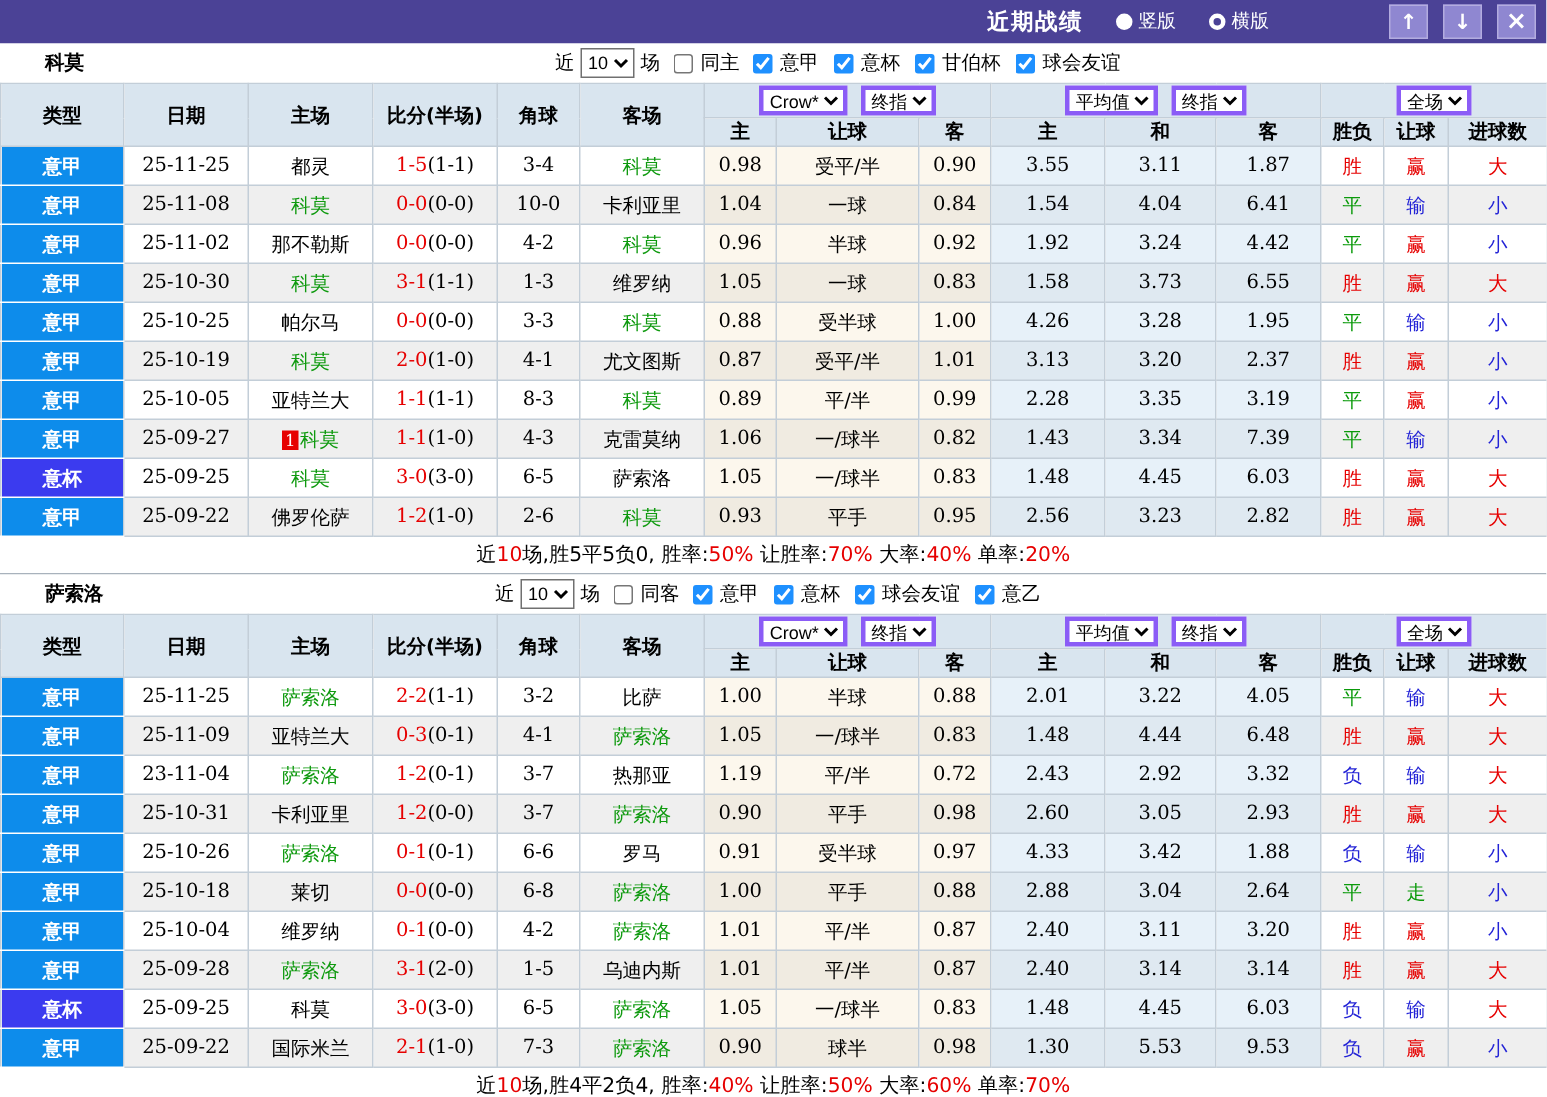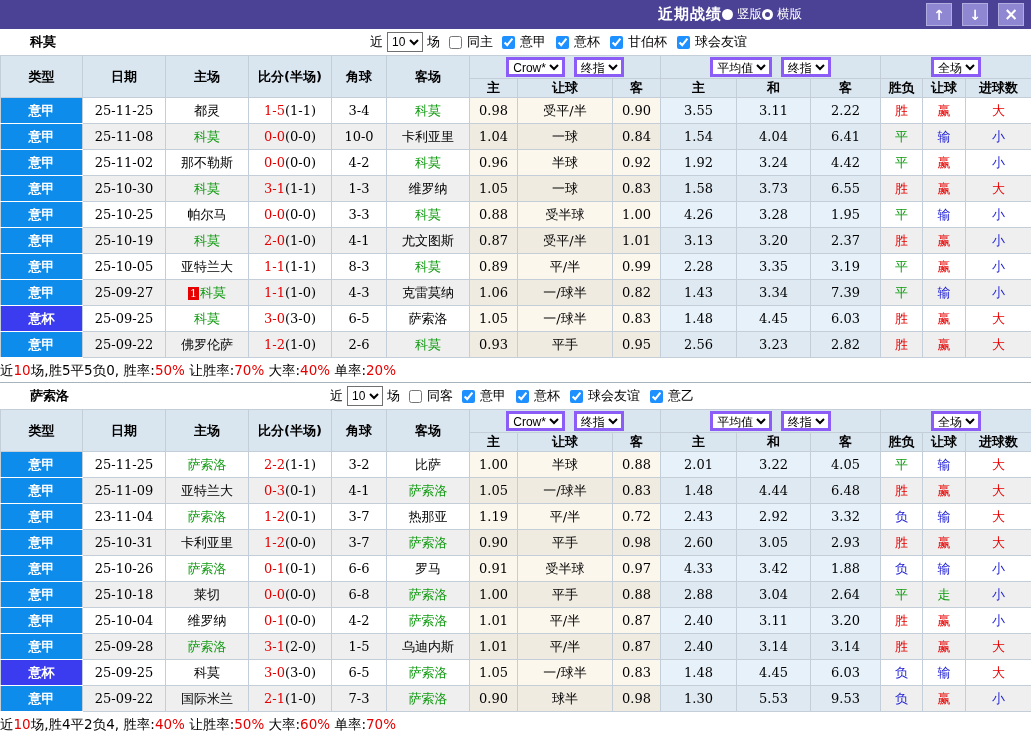--- a/index.html
+++ b/index.html
@@ -1,21 +1,21 @@
 <!DOCTYPE html>
 <html><head>
 <meta charset="utf-8">
 <style>
   *{box-sizing:border-box;margin:0;padding:0}
   html,body{width:1031px;height:731px;overflow:hidden;background:#fff;
     font-family:"DejaVu Sans","Liberation Sans",sans-serif;font-size:12px;color:#000}
 
   
   .titlebar{position:relative;height:29px;background:#4b4296}
-  .title-group{position:absolute;left:658px;top:0;height:29px;display:flex;align-items:center;gap:0}
+  .title-group{position:absolute;left:658px;top:0;height:29px;display:flex;align-items:center;gap:22px}
   .app-title{color:#fff;font-weight:bold;font-size:15px;letter-spacing:1px}
   .radio{display:flex;align-items:center;gap:4px;color:#fff;font-size:12.5px;cursor:pointer}
   .radio-dot{width:11px;height:11px;border-radius:50%}
   .radio-dot.sel{background:#fff}
   .radio-dot.unsel{border:3px solid #fff;background:transparent}
   .win-buttons{position:absolute;right:7px;top:3px;display:flex;gap:10px}
   .win-btn{width:26px;height:23px;background:#8f87d1;border:1px solid #b3acdf;color:#fff;
     font-weight:bold;font-size:14px;display:flex;align-items:center;justify-content:center;cursor:pointer}
   .win-btn .x{font-size:17px;line-height:1}
 
@@ -41,21 +41,21 @@
   td.type{color:#fff;font-weight:bold;background:#0d8ceb;border-bottom:1px solid #fff;border-top:1px solid #fff}
   tr.even td.type{background:#0d8ceb}
   td.type.cup{background:#3b3bef}
   td.num{font-family:"DejaVu Serif","Liberation Serif",serif}
   td.o{background:#fcf7ed}  tr.even td.o{background:#f0ebe1}
   td.v{background:#e7f1f9}  tr.even td.v{background:#dfe9f1}
   .green{color:#0f9a0f}
   .score{color:#e60000}
   .badge{display:inline-block;background:#e60000;color:#fff;font-size:11px;line-height:13px;
     padding:0 2px;margin-right:1px;font-family:"DejaVu Serif","Liberation Serif",serif}
-  .summary{height:24px;line-height:24px;font-size:13.5px;background:#fff}
+  .summary{height:24px;line-height:24px;text-align:center;font-size:13.5px;background:#fff}
   .summary .seg-r{color:#e60000}
 </style>
 </head>
 <body>
 
 <div class="titlebar">
   <div class="title-group">
     <span class="app-title">近期战绩</span>
     <span class="radio">
       <span class="radio-dot sel"></span>
@@ -155,21 +155,21 @@
     <td class="num">25-11-25</td>
     <td><span class="">都灵</span></td>
     <td class="num"><span class="score">1-5</span><span>(1-1)</span></td>
     <td class="num">3-4</td>
     <td><span class="green">科莫</span></td>
     <td class="num o">0.98</td>
     <td class="o">受平/半</td>
     <td class="num o">0.90</td>
     <td class="num v">3.55</td>
     <td class="num v">3.11</td>
-    <td class="num v">2.22</td>
+    <td class="num v">1.87</td>
     <td style="color:#e60000">胜</td>
     <td style="color:#e60000">赢</td>
     <td style="color:#e60000">大</td>
   </tr>
   <tr class="even">
     <td class="type">意甲</td>
     <td class="num">25-11-08</td>
     <td><span class="green">科莫</span></td>
     <td class="num"><span class="score">0-0</span><span>(0-0)</span></td>
     <td class="num">10-0</td>

